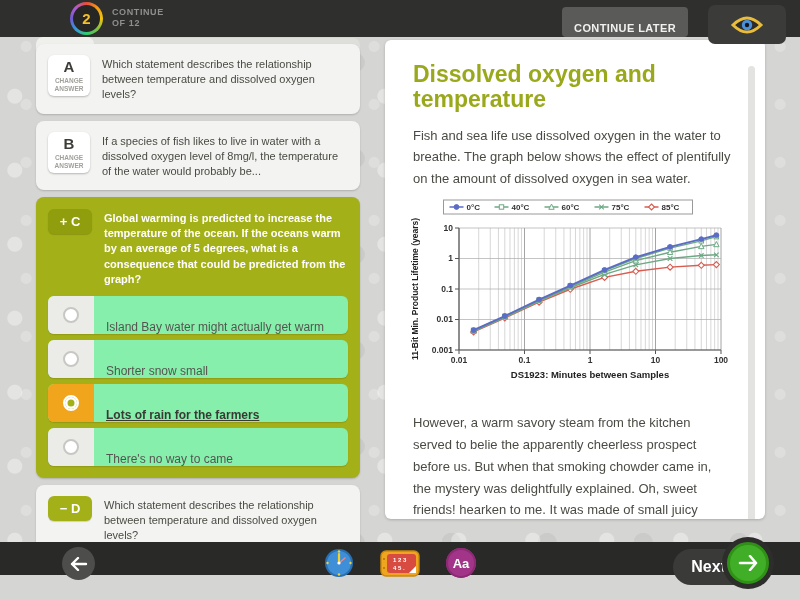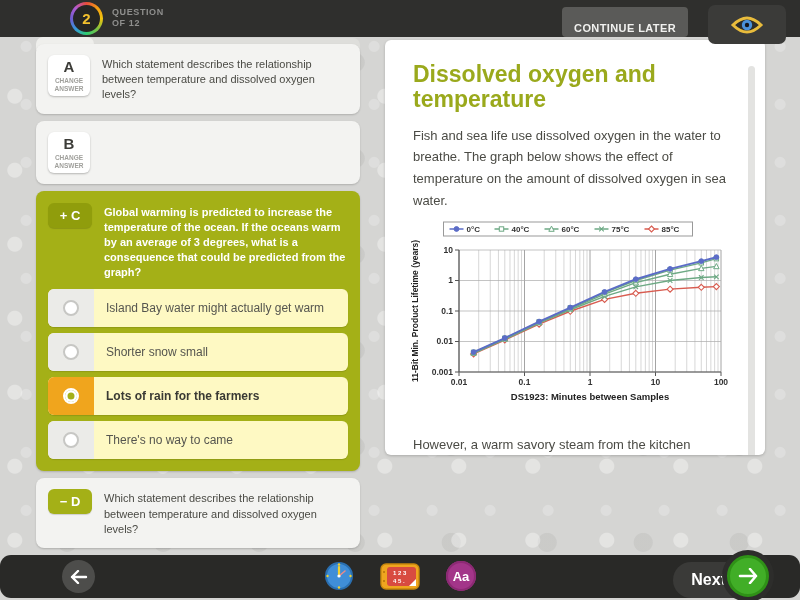--- a/index.html
+++ b/index.html
@@ -43,40 +43,40 @@
   .card-text { font-size:11px; color:#4a4a44; line-height:1.38; padding-top:2px; }
   .card-green { background:#a4b017; display:block; padding:12px; }
   .c-head { display:flex; gap:12px; }
   .pill-badge { width:44px; flex:0 0 44px; height:25px; border-radius:6px; color:#fff; font-weight:bold;
     font-size:13px; display:flex; align-items:center; justify-content:center; cursor:pointer;
     box-shadow:0 1px 1px rgba(0,0,0,.15); }
   .pill-c { background:#909d0c; }
   .pill-d { background:#a4b017; }
   .card-green .card-text { color:#fff; font-weight:600; }
   .options { margin-top:9px; display:flex; flex-direction:column; gap:6px; }
-  .option { background:#fef9c3; border-radius:6px; height:38px; display:flex; align-items:center;
+  .option { background:#86efac; border-radius:6px; height:38px; display:flex; align-items:flex-end;
     overflow:hidden; box-shadow:0 1px 1px rgba(0,0,0,.12); cursor:pointer; }
   .opt-cell { width:46px; flex:0 0 46px; height:100%; background:#ebebe8; display:flex;
     align-items:center; justify-content:center; }
   .radio { width:16px; height:16px; border-radius:50%; border:2px solid #c7c7c4; background:#fff; }
   .opt-label { font-size:12px; color:#55554f; padding:0 12px; }
   .option.sel .opt-cell { background:#f0a51d; }
   .option.sel .radio { border-color:#fff; background:#a4b017; box-shadow:inset 0 0 0 2.5px #fff; }
-  .option.sel .opt-label { font-weight:bold; color:#3a3a34; }
+  .option.sel .opt-label { font-weight:bold; color:#3a3a34;text-decoration:underline; }
   
-  .panel { position:absolute; left:385px; top:40px; width:380px; height:415px; background:#fff;
+  .panel { position:absolute; left:385px; top:40px; width:380px; height:479px; background:#fff;
     border-radius:6px; box-shadow:0 1px 3px rgba(0,0,0,.2); overflow:hidden; z-index:5; }
   .panel-inner { padding:22px 34px 0 28px; }
   .article-title { color:#9aa91c; font-size:23px; font-weight:bold; line-height:1.1; }
   .article-p { margin-top:12px; font-size:13px; color:#4b4b45; line-height:1.68; }
   .chart-wrap { margin-top:8px; margin-left:-6px; }
   .scroll-thumb { position:absolute; right:10px; top:26px; width:7px; height:470px; background:#e3e3e1;
     border-radius:4px; }
   
-  .bottombar { position:absolute; left:0; top:555px; width:800px; height:43px; background:#292927; z-index:40;border-radius:11px; }
+  .bottombar { position:absolute; left:0; top:542px; width:800px; height:33px; background:#292927; z-index:40; }
   .back-btn { position:absolute; left:62px; top:5px; width:33px; height:33px; border-radius:50%;
     background:#4d4d4b; border:none; display:flex; align-items:center; justify-content:center; cursor:pointer; }
   .tool { position:absolute; top:6px; cursor:pointer; background:none; border:none; }
   .aa-btn { width:30px; height:30px; border-radius:50%; background:#a33589; box-shadow:inset 0 0 0 2px #8c2a74;
     color:#fff; font-weight:bold; font-size:13px; font-family:inherit; display:flex; align-items:center; justify-content:center; }
   .next-group { position:absolute; right:26px; top:3px; display:flex; align-items:center; cursor:pointer; }
   .next-pill { background:#3a3a38; border-radius:20px; height:36px; display:flex; align-items:center;
     padding:0 44px 0 18px; margin-right:-48px; }
   .next-label { color:#fff; font-size:16px; font-weight:bold; }
   .next-ring { width:52px; height:52px; border-radius:50%; background:#2d2d2b; display:flex;
@@ -88,21 +88,21 @@
 <body>
 
 <div class="stack-band"></div>
 <div class="stack-tab"></div>
 
 <div class="topbar">
   <div class="qbadge">
     <div class="qbadge-inner">2</div>
   </div>
   <div class="qlabel">
-    <div>QUESTION</div>
+    <div>CONTINUE</div>
     <div>OF 12</div>
   </div>
   <button class="continue-later">CONTINUE LATER</button>
 </div>
 <div class="eye-tab">
   <svg width="34" height="20" viewBox="0 0 34 20">
     <path d="M3,10 Q17,-4 31,10 Q17,24 3,10 Z" fill="#2c2c2a" stroke="#e9bc3c" stroke-width="3"></path>
     <circle cx="17" cy="10" r="5.2" fill="#4a90d9"></circle>
     <circle cx="17" cy="10" r="2.2" fill="#15151a"></circle>
   </svg>
@@ -122,26 +122,27 @@
   </div>
 
   <div class="card">
     <div class="badge-box">
       <div class="badge-letter">B</div>
       <div class="badge-sub">
         <div>CHANGE</div>
           <div>ANSWER</div>
       </div>
     </div>
+    <div class="card-text">If a species of fish likes to live in water with a dissolved oxygen level of 8mg/l, the temperature of the water would probably be...</div>
   </div>
 
   <div class="card card-green">
     <div class="c-head">
       <div class="pill-badge pill-c">+ C</div>
-      <div class="card-text">Global warming is predicted to increase the temperature of the ocean. If the oceans warm by an average of 3 degrees, what is a consequence that could be predicted from the graph?</div>
+      <div class="card-text">Global warming is predicted to increase the temperature of the ocean. If the oceans warm by an average of 5 degrees, what is a consequence that could be predicted from the graph?</div>
     </div>
     <div class="options">
       <div class="option">
         <div class="opt-cell">
             <div class="radio"></div>
           </div>
         <div class="opt-label">Island Bay water might actually get warm</div>
       </div>
       <div class="option">
         <div class="opt-cell">
@@ -167,21 +168,21 @@
   <div class="card">
     <div class="pill-badge pill-d">− D</div>
     <div class="card-text">Which statement describes the relationship between temperature and dissolved oxygen levels?</div>
   </div>
 
 </div>
 
 <div class="panel">
   <div class="panel-inner">
     <h1 class="article-title">Dissolved oxygen and temperature</h1>
-    <p class="article-p">Fish and sea life use dissolved oxygen in the water to breathe. The graph below shows the effect of temperature on the amount of dissolved oxygen in sea water.</p>
+    <p class="article-p">Fish and sea life use dissolved oxygen in the water to breathe. The graph below shows the effect of plentifully on the amount of dissolved oxygen in sea water.</p>
     <div class="chart-wrap">
       <svg id="chart-svg" width="322" height="198" viewBox="0 0 322 198">
           <line x1="71.71746471599077" y1="30" x2="71.71746471599077" y2="152" stroke="#bcbcbc" stroke-width="0.6"></line>
           <line x1="83.25144218413789" y1="30" x2="83.25144218413789" y2="152" stroke="#bcbcbc" stroke-width="0.6"></line>
           <line x1="91.43492943198154" y1="30" x2="91.43492943198154" y2="152" stroke="#bcbcbc" stroke-width="0.6"></line>
           <line x1="97.78253528400923" y1="30" x2="97.78253528400923" y2="152" stroke="#bcbcbc" stroke-width="0.6"></line>
           <line x1="102.96890690012866" y1="30" x2="102.96890690012866" y2="152" stroke="#bcbcbc" stroke-width="0.6"></line>
           <line x1="107.35392162093383" y1="30" x2="107.35392162093383" y2="152" stroke="#bcbcbc" stroke-width="0.6"></line>
           <line x1="111.1523941479723" y1="30" x2="111.1523941479723" y2="152" stroke="#bcbcbc" stroke-width="0.6"></line>
           <line x1="114.50288436827577" y1="30" x2="114.50288436827577" y2="152" stroke="#bcbcbc" stroke-width="0.6"></line>

